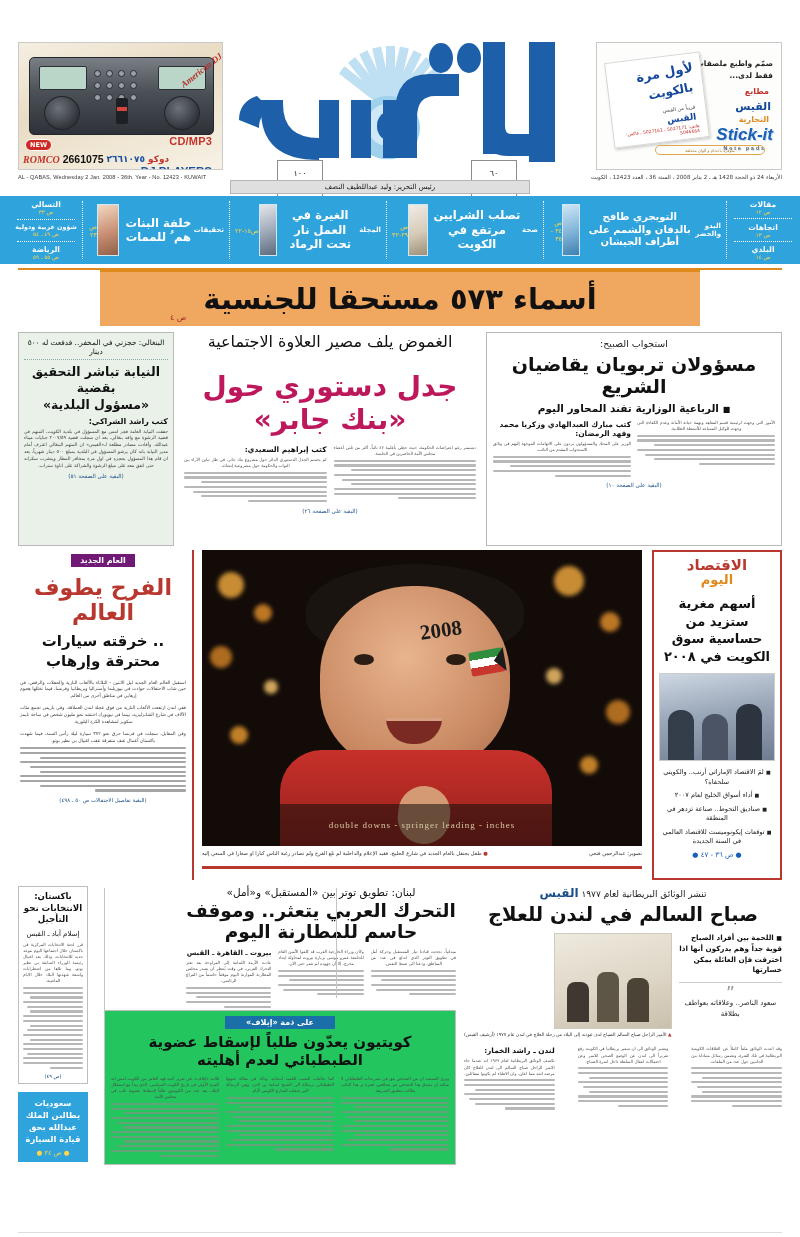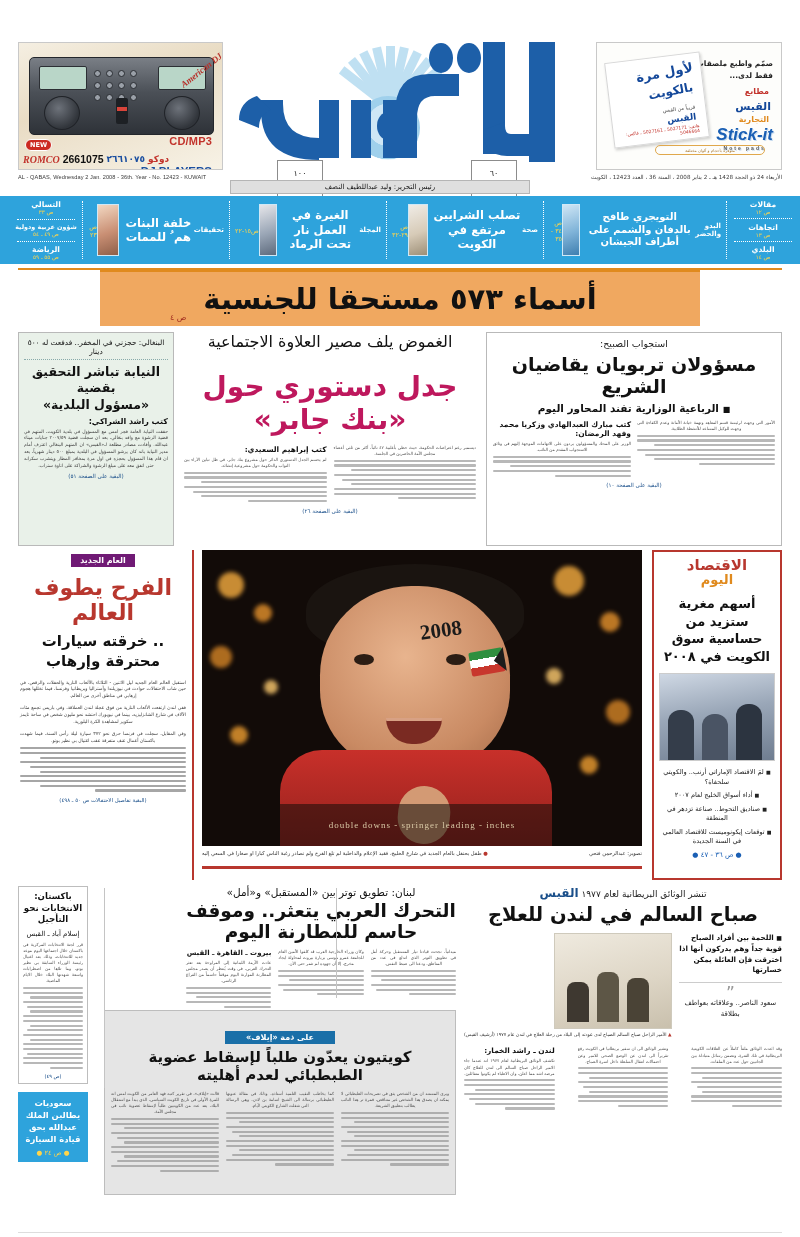--- a/index.html
+++ b/index.html
@@ -375,21 +375,21 @@
 
   .l-mid { position:absolute; right:326px; top:0; width:270px; }
   .h-leb-k { font-size:10.5px; color:#111; text-align:center; }
   .h-leb { font-size:18.5px; font-weight:bold; color:#111; text-align:center; margin-top:2px; letter-spacing:-.5px;}
   .leb-cols { display:flex; gap:7px; margin-top:7px; }
   .leb-cols > div { flex:1; }
   .leb-place { font-size:7px; font-weight:bold; color:#111; text-align:right; margin-bottom:3px; }
 
   .tabt {
     position:absolute; right:326px; top:124px; width:352px;
-    border:1px solid #bdbdbd; background:#e5e5e5; padding:20px 6px;
+    border:1px solid #bdbdbd; background:#22c55e; padding:5px 6px;
   }
   .tabt-tag {
     display:block; margin:0 auto 4px; width:110px; background:#1a6fa8; color:#fff;
     font-size:8px; font-weight:bold; text-align:center; padding:2px 0;
   }
   .tabt-h { font-size:15px; font-weight:bold; color:#111; text-align:center; letter-spacing:-.4px; }
   .tabt-cols { display:flex; gap:7px; margin-top:7px; }
   .tabt-cols > div { flex:1; }
 
   .l-right { position:absolute; right:694px; top:0; width:70px; }

